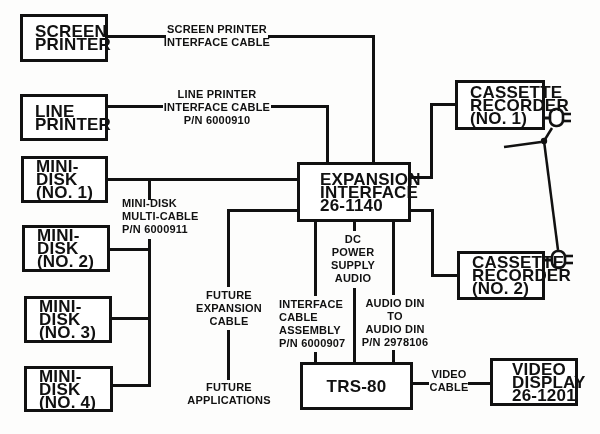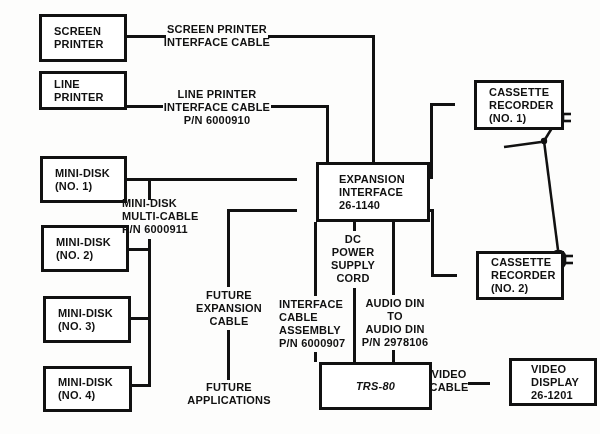--- a/index.html
+++ b/index.html
@@ -12,29 +12,28 @@
     overflow:hidden;
   }
   .node{
     position:absolute;
     border:3px solid #111;
     background:#fff;
     box-sizing:border-box;
     display:flex;
     align-items:center;
     font-weight:bold;
-    font-size:11px;
+    font-size:17px;
     line-height:13px;
     white-space:pre-line;
     letter-spacing:0.2px;
-    margin-left:19px;
   }
   .node .txt{padding-left:12px;}
   .node.center{justify-content:center;}
-  .node.center .txt{padding-left:0;font-style:italic;}
+  .node.center .txt{padding-left:0;}
   .lbl{
     position:absolute;
     font-weight:bold;
     font-size:11px;
     line-height:13px;
     white-space:pre-line;
     letter-spacing:0.2px;
   }
   .lbl.c{text-align:center;}
   .ln{position:absolute;background:#111;}
@@ -105,21 +104,21 @@
       <rect x="552" y="251" width="13" height="17" rx="6" fill="#fff" stroke="#111" stroke-width="2.6"></rect>
       <line x1="565" y1="256" x2="573" y2="256" stroke="#111" stroke-width="2.6"></line>
       <line x1="565" y1="263" x2="573" y2="263" stroke="#111" stroke-width="2.6"></line>
     </g>
   </svg>
 
   <div class="node" style="left:20px;top:14px;width:88px;height:48px">
     <span class="txt">SCREEN
 PRINTER</span>
   </div>
-  <div class="node" style="left:20px;top:71px;width:88px;height:39px">
+  <div class="node" style="left:20px;top:94px;width:88px;height:47px">
     <span class="txt">LINE
 PRINTER</span>
   </div>
   <div class="node" style="left:21px;top:156px;width:87px;height:47px">
     <span class="txt">MINI-DISK
 (NO. 1)</span>
   </div>
   <div class="node" style="left:22px;top:225px;width:88px;height:47px">
     <span class="txt">MINI-DISK
 (NO. 2)</span>
@@ -160,21 +159,21 @@
 INTERFACE CABLE</div>
   <div class="lbl c" style="left:158px;top:88px;width:118px">LINE PRINTER
 INTERFACE CABLE
 P/N 6000910</div>
   <div class="lbl" style="left:122px;top:197px;width:90px">MINI-DISK
 MULTI-CABLE
 P/N 6000911</div>
   <div class="lbl c" style="left:322px;top:233px;width:62px">DC
 POWER
 SUPPLY
-CORD</div>
+AUDIO</div>
   <div class="lbl c" style="left:196px;top:289px;width:66px">FUTURE
 EXPANSION
 CABLE</div>
   <div class="lbl c" style="left:185px;top:381px;width:88px">FUTURE
 APPLICATIONS</div>
   <div class="lbl" style="left:279px;top:298px;width:70px">INTERFACE
 CABLE
 ASSEMBLY
 P/N 6000907</div>
   <div class="lbl c" style="left:358px;top:297px;width:74px">AUDIO DIN

